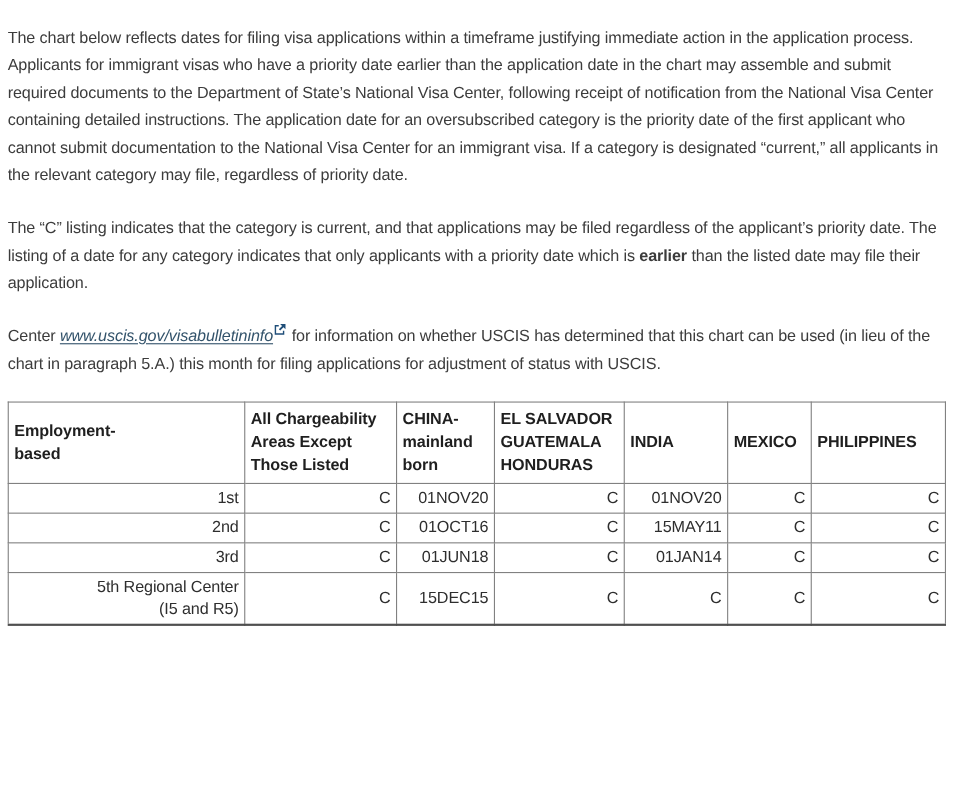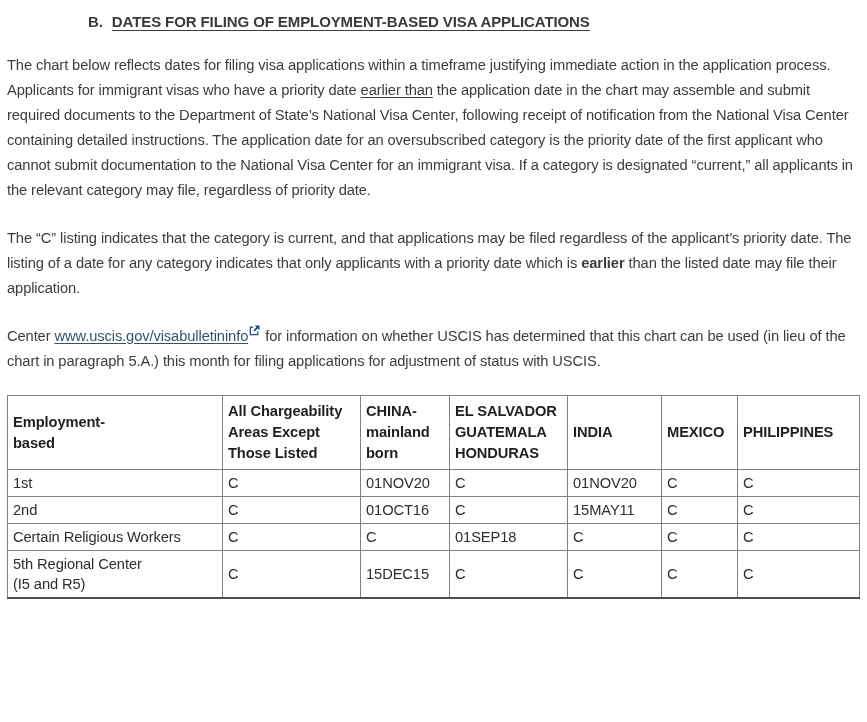--- a/index.html
+++ b/index.html
@@ -35,28 +35,29 @@
     text-underline-offset: 3px;
   }
 
   .para {
     margin: 23px 0 0 0;
     font-size: 14.7px;
     line-height: 25px;
     letter-spacing: -0.1px;
     color: var(--text);
   }
-  .para .u { text-decoration: underline; text-underline-offset: 2px; margin-top: 32px; }
+  .para .u { text-underline-offset: 2px; margin-top: 32px; }
   .para .b { font-weight: bold; }
 
   .link {
     color: var(--link);
     text-decoration: underline;
     text-underline-offset: 2px;
     cursor: pointer;
+    font-style: italic;
   }
   .ext-icon {
     display: inline-block;
     color: var(--icon);
     vertical-align: 5px;
     margin-left: 1px;
     margin-right: 1px;
     line-height: 0;
   }
 
@@ -82,30 +83,28 @@
     white-space: pre-line;
     line-height: 21px;
     padding: 5px 5px;
     height: 73px;
   }
   table.filing td {
     line-height: 20px;
     padding: 3px 5px;
     height: 27px;
     white-space: pre-line;
+    text-align: right;
   }
 </style>
 </head>
 <body>
 
 <div class="page">
 
-  <h2 class="heading">
-    <span class="prefix">B.</span><span class="title">DATES FOR FILING OF EMPLOYMENT-BASED VISA APPLICATIONS</span>
-  </h2>
 
   <p class="para"><span>The chart below reflects dates for filing visa applications within a timeframe justifying immediate action in the application process. Applicants for immigrant visas who have a priority date </span><span class="u">earlier than</span><span> the application date in the chart may assemble and submit required documents to the Department of State’s National Visa Center, following receipt of notification from the National Visa Center containing detailed instructions. The application date for an oversubscribed category is the priority date of the first applicant who cannot submit documentation to the National Visa Center for an immigrant visa. If a category is designated “current,” all applicants in the relevant category may file, regardless of priority date.</span></p>
 
   <p class="para"><span>The “C” listing indicates that the category is current, and that applications may be filed regardless of the applicant’s priority date. The listing of a date for any category indicates that only applicants with a priority date which is </span><span class="b">earlier</span><span> than the listed date may file their application.</span></p>
 
   <p class="para"><span>Center </span><a class="link">www.uscis.gov/visabulletininfo</a><span class="ext-icon"><svg width="11" height="11" viewBox="0 0 12 12">
           <path fill="none" stroke="currentColor" stroke-width="1.4" d="M9.6 7.2v3.3H1.5V2.4h3.3"></path>
           <path fill="currentColor" d="M6.2 0.5h5.3v5.3L9.5 3.9 6.3 7.1 4.9 5.7 8.1 2.5z"></path>
         </svg></span><span> for information on whether USCIS has determined that this chart can be used (in lieu of the chart in paragraph 5.A.) this month for filing applications for adjustment of status with USCIS.</span></p>
 
@@ -150,25 +149,25 @@
         <tr>
           <td>2nd</td>
           <td>C</td>
           <td>01OCT16</td>
           <td>C</td>
           <td>15MAY11</td>
           <td>C</td>
           <td>C</td>
         </tr>
         <tr>
-          <td>Certain Religious Workers</td>
+          <td>3rd</td>
           <td>C</td>
+          <td>01JUN18</td>
           <td>C</td>
-          <td>01SEP18</td>
-          <td>C</td>
+          <td>01JAN14</td>
           <td>C</td>
           <td>C</td>
         </tr>
         <tr>
           <td>5th Regional Center
 (I5 and R5)</td>
           <td>C</td>
           <td>15DEC15</td>
           <td>C</td>
           <td>C</td>

